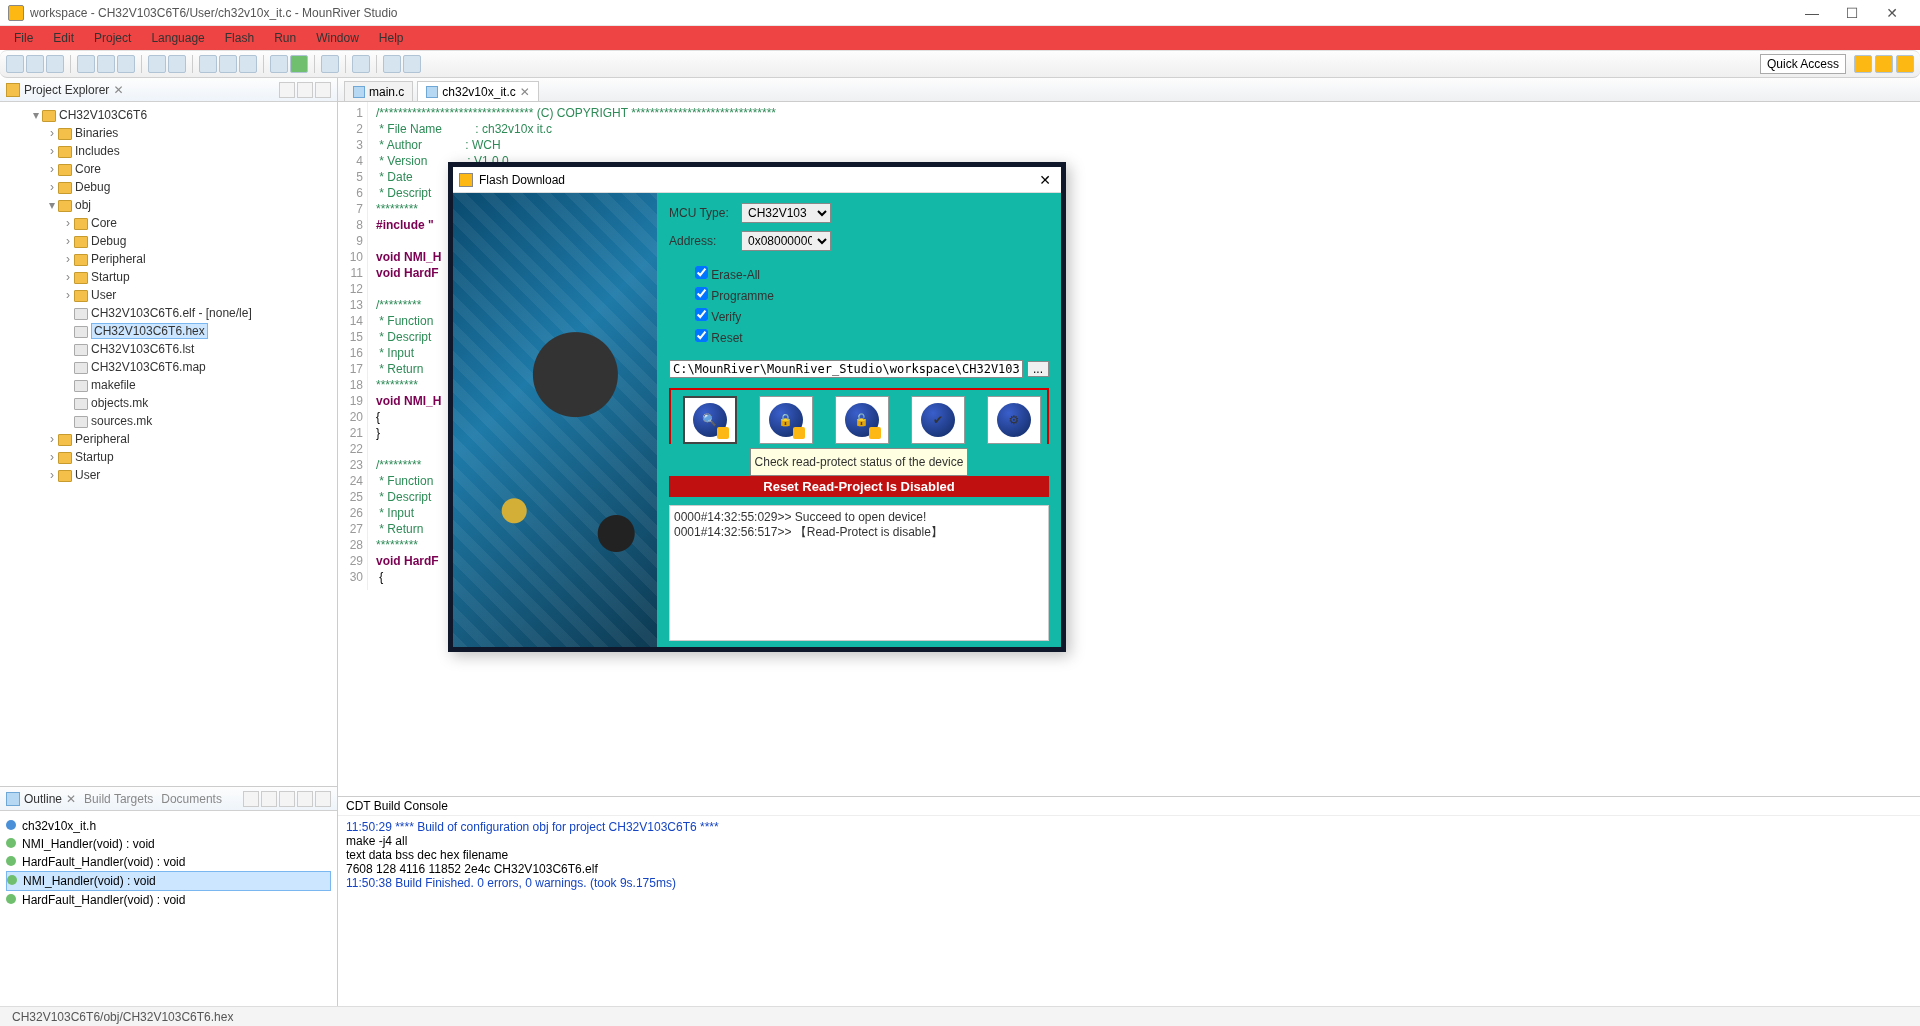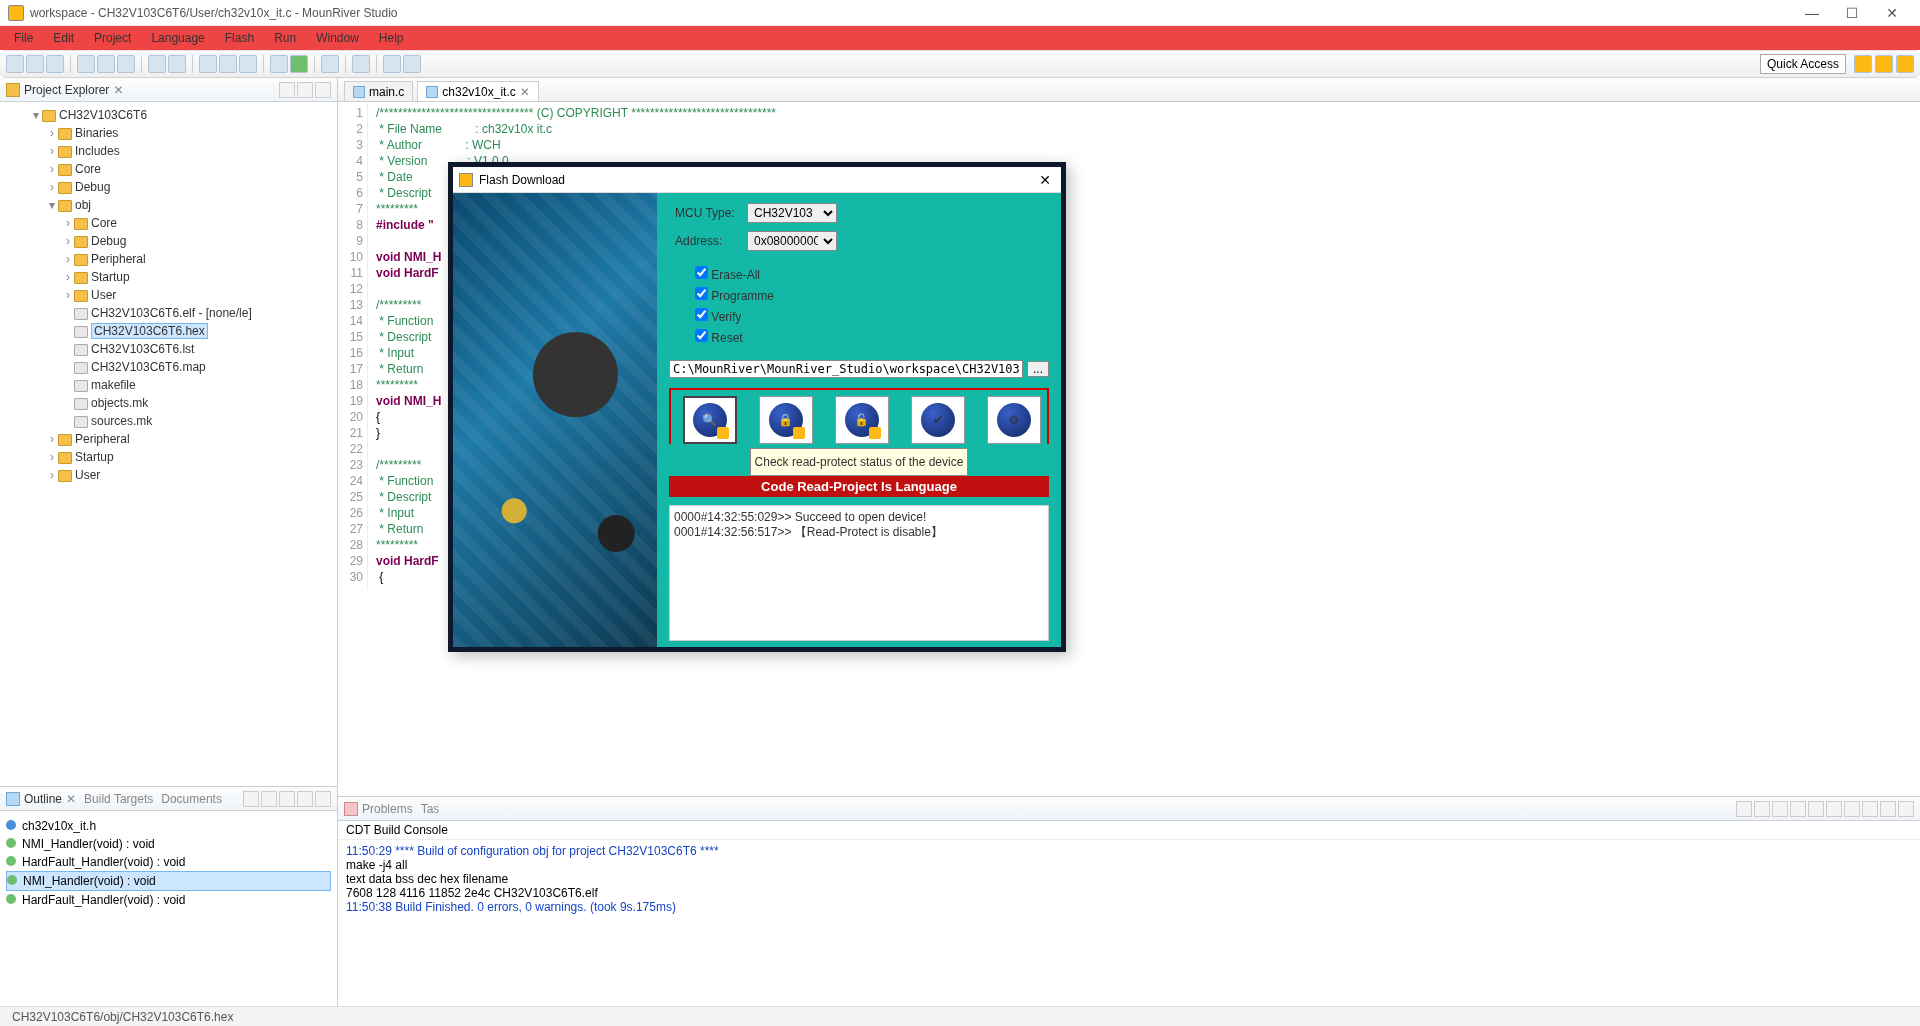--- a/index.html
+++ b/index.html
@@ -64,21 +64,21 @@
 .dtitle .dclose{width:20px;text-align:center;cursor:pointer;font-size:14px;}
 .dbody{display:flex;height:calc(100% - 26px);}
 .dimage{width:226px;background:linear-gradient(135deg,#0a4a6e,#1e7aa8 40%,#0d3a52);position:relative;overflow:hidden;}
 .dimage::before{content:"";position:absolute;inset:0;background:
  radial-gradient(circle at 60% 40%, #333 0 42px, transparent 43px),
  radial-gradient(circle at 30% 70%, #d4af37 0 12px, transparent 13px),
  radial-gradient(circle at 80% 75%, #222 0 18px, transparent 19px),
  repeating-linear-gradient(45deg, rgba(255,255,255,0.06) 0 10px, transparent 10px 20px);
 }
 .dform{flex:1;padding:6px 12px;display:flex;flex-direction:column;font-size:12px;color:#333;}
-.drow{display:flex;align-items:center;margin:4px 6px;}
+.drow{display:flex;align-items:center;margin:4px 0;}
 .drow label{width:72px;}
 .drow select{width:90px;border:1px solid #888;padding:1px 2px;font-size:12px;}
 .dchecks{margin:6px 0 6px 26px;}
 .dchecks label{display:block;margin:5px 0;}
 .dpath{display:flex;align-items:center;margin:4px 0;}
 .dpath input{flex:1;border:1px solid #888;padding:1px 3px;font-family:monospace;font-size:12px;}
 .dpath button{width:22px;margin-left:4px;border:1px solid #888;background:#f0f0f0;}
 .dicons{display:flex;gap:22px;margin:6px 0;border:2px solid #d40000;border-bottom:none;padding:6px 6px 0 12px;}
 .dicons .dib{width:54px;height:48px;border:1px solid #999;background:#fff;display:flex;align-items:center;justify-content:center;cursor:pointer;}
 .dicons .dib.sel{border:2px solid #444;}
@@ -282,36 +282,20 @@
           <div class="ln tok-comment"> * Function</div>
           <div class="ln tok-comment"> * Descript</div>
           <div class="ln tok-comment"> * Input</div>
           <div class="ln tok-comment"> * Return</div>
           <div class="ln tok-comment">*********</div>
           <div class="ln tok-keyword">void HardF</div>
           <div class="ln "> {</div>
         </div>
     </div>
     <div class="console-pane">
-      <div class="view-header">
-        <span class="tab-icon" style="background:#f2c6c6;border:1px solid #d48888;"></span>
-        <span style="color:#888;">Problems</span>
-        <span style="margin-left:8px;color:#888;">Tas</span>
-        <span class="spacer"></span>
-        <span class="hdr-btn"></span>
-        <span class="hdr-btn"></span>
-        <span class="hdr-btn"></span>
-        <span class="hdr-btn"></span>
-        <span class="hdr-btn"></span>
-        <span class="hdr-btn"></span>
-        <span class="hdr-btn"></span>
-        <span class="hdr-btn"></span>
-        <span class="hdr-btn"></span>
-        <span class="hdr-btn"></span>
-      </div>
       <div style="padding:2px 8px;background:#fff;border-bottom:1px solid #eee;">CDT Build Console</div>
       <div class="console-body" id="console-body">
           <div class="c-blue">11:50:29 **** Build of configuration obj for project CH32V103C6T6 ****</div>
           <div class="c-black">make -j4 all</div>
           <div class="c-black">   text    data     bss     dec     hex filename</div>
           <div class="c-black">   7608     128    4116   11852    2e4c CH32V103C6T6.elf</div>
           <div class=""></div>
           <div class="c-blue">11:50:38 Build Finished. 0 errors, 0 warnings. (took 9s.175ms)</div>
         </div>
     </div>
@@ -362,20 +346,20 @@
             <div class="circ">🔓<span class="mini"></span></div>
           </div>
         <div class="dib">
             <div class="circ">✔</div>
           </div>
         <div class="dib">
             <div class="circ">⚙</div>
           </div>
       </div>
       <div class="dtooltip">Check read-protect status of the device</div>
-      <div class="dredbar">Code Read-Project Is Language</div>
+      <div class="dredbar">Reset Read-Project Is Disabled</div>
       <div class="dlog" id="dlog">
           <div>0000#14:32:55:029&gt;&gt;  Succeed to open device!</div>
           <div>0001#14:32:56:517&gt;&gt;  【Read-Protect is disable】</div>
         </div>
     </div>
   </div>
 </div>
 
 </body></html>

